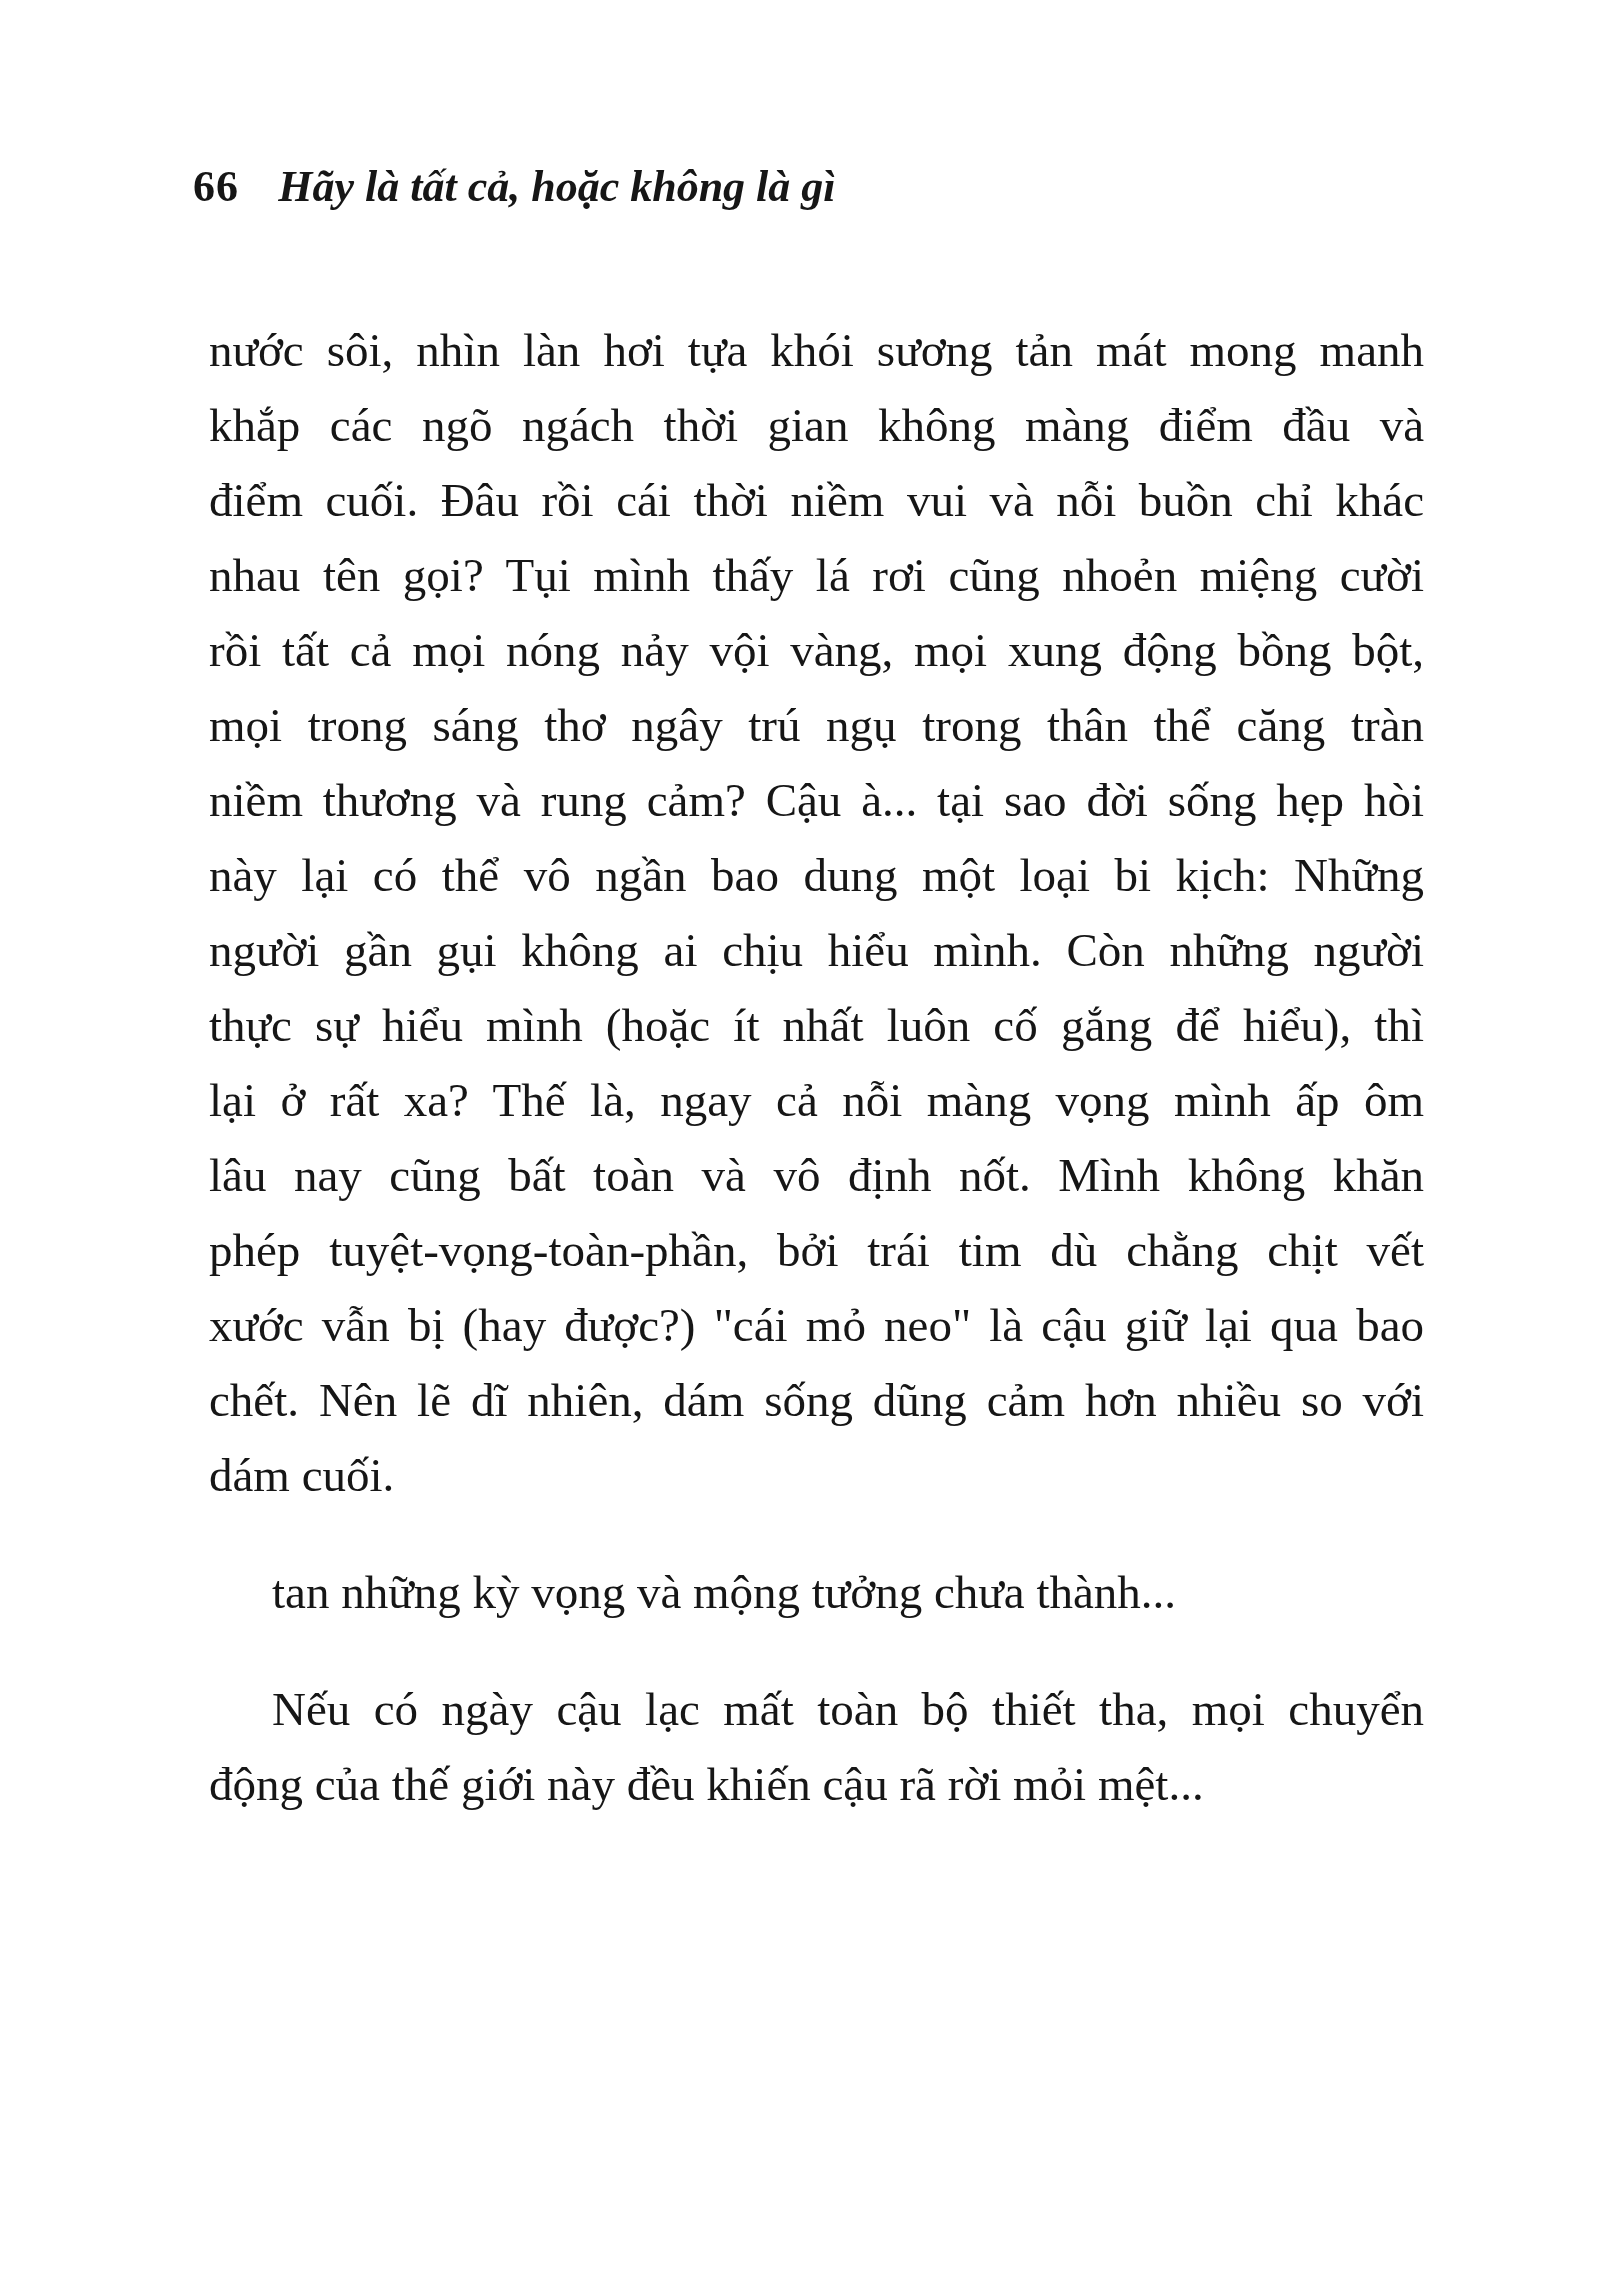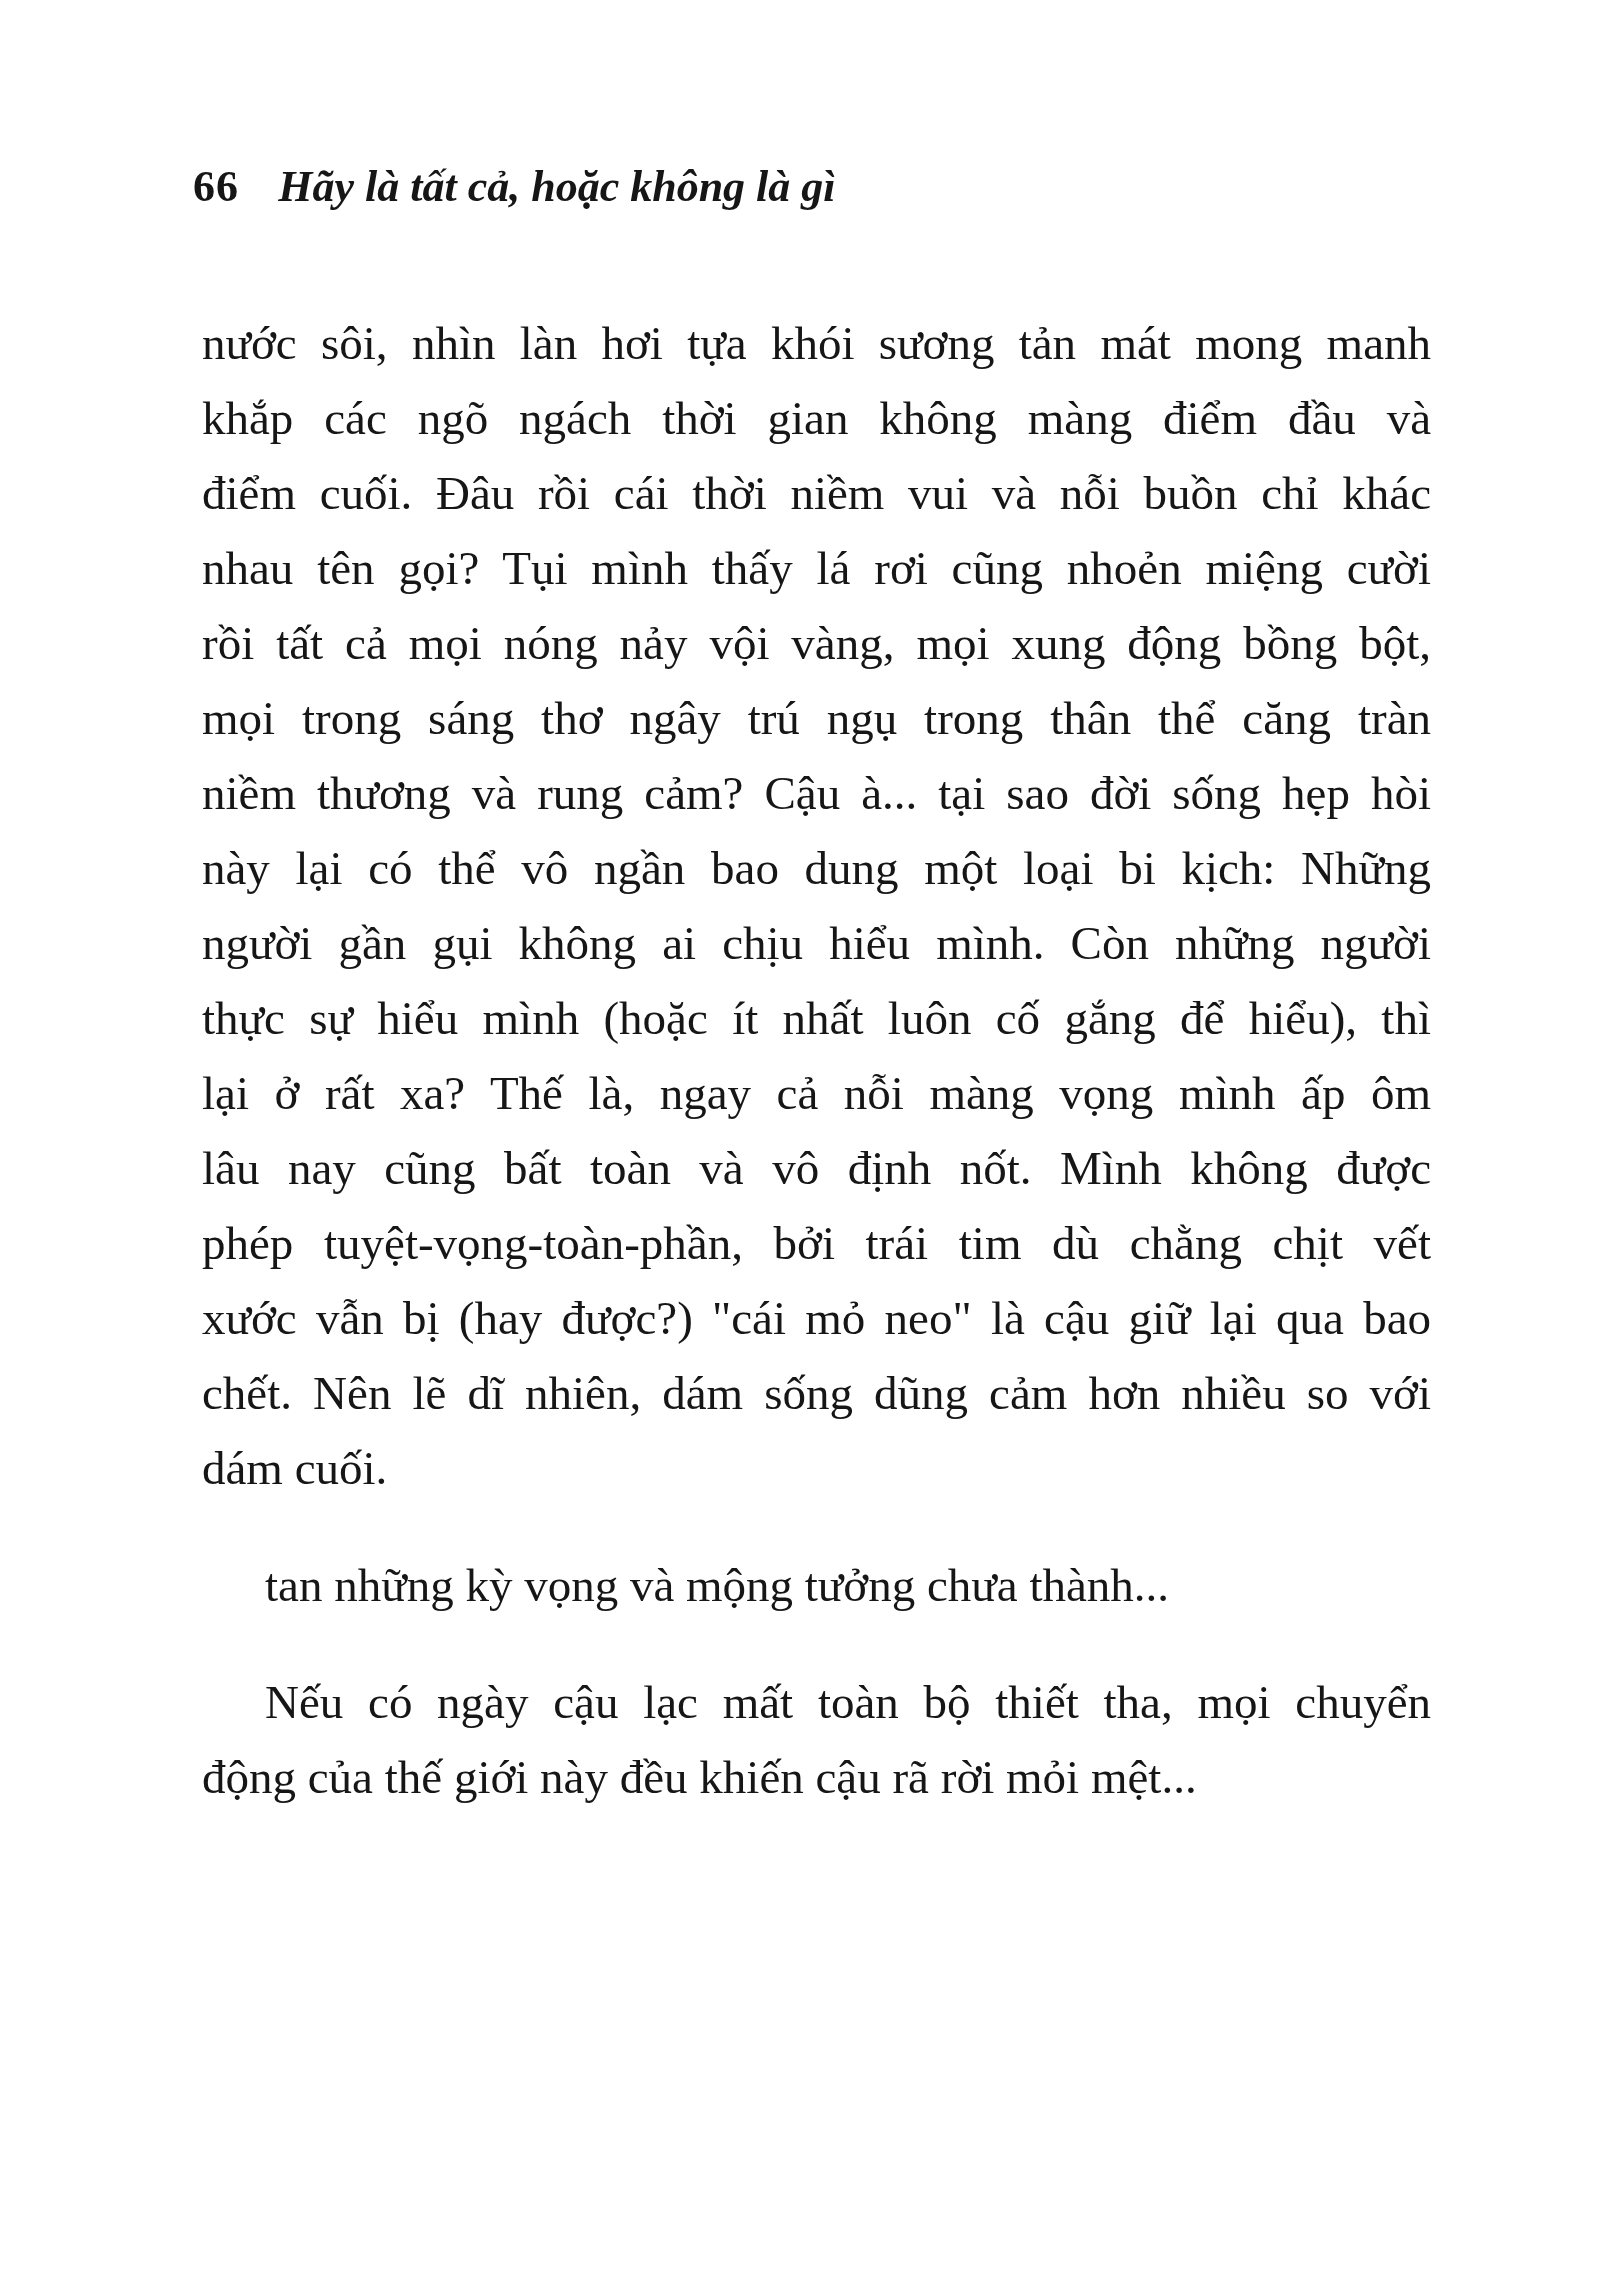--- a/index.html
+++ b/index.html
@@ -41,21 +41,21 @@
   }
   .body-text {
     position: absolute;
     left: 193px;
     top: 297px;
     width: 1247px;
     font-size: 47px;
     line-height: 75px;
     hyphens: none;
   }
-  .para { margin: 9px; }
+  .para { margin: 16px; }
   .para.indent { margin-top: 42px; }
   .para.indent .line:first-child { text-indent: 63px; }
   .line {
     text-align: justify;
     text-align-last: justify;
   }
   .line.last {
     text-align-last: left;
   }
 </style>
@@ -75,21 +75,21 @@
         <div class="line">khắp các ngõ ngách thời gian không màng điểm đầu và</div>
         <div class="line">điểm cuối. Đâu rồi cái thời niềm vui và nỗi buồn chỉ khác</div>
         <div class="line">nhau tên gọi? Tụi mình thấy lá rơi cũng nhoẻn miệng cười</div>
         <div class="line">rồi tất cả mọi nóng nảy vội vàng, mọi xung động bồng bột,</div>
         <div class="line">mọi trong sáng thơ ngây trú ngụ trong thân thể căng tràn</div>
         <div class="line">niềm thương và rung cảm? Cậu à... tại sao đời sống hẹp hòi</div>
         <div class="line">này lại có thể vô ngần bao dung một loại bi kịch: Những</div>
         <div class="line">người gần gụi không ai chịu hiểu mình. Còn những người</div>
         <div class="line">thực sự hiểu mình (hoặc ít nhất luôn cố gắng để hiểu), thì</div>
         <div class="line">lại ở rất xa? Thế là, ngay cả nỗi màng vọng mình ấp ôm</div>
-        <div class="line">lâu nay cũng bất toàn và vô định nốt. Mình không được</div>
+        <div class="line">lâu nay cũng bất toàn và vô định nốt. Mình không khăn</div>
         <div class="line">phép tuyệt-vọng-toàn-phần, bởi trái tim dù chằng chịt vết</div>
         <div class="line">xước vẫn bị (hay được?) "cái mỏ neo" là cậu giữ lại qua bao</div>
         <div class="line">chết. Nên lẽ dĩ nhiên, dám sống dũng cảm hơn nhiều so với</div>
         <div class="line last">dám cuối.</div>
       </div>
       <div class="para indent">
         <div class="line last">tan những kỳ vọng và mộng tưởng chưa thành...</div>
       </div>
       <div class="para indent">
         <div class="line">Nếu có ngày cậu lạc mất toàn bộ thiết tha, mọi chuyển</div>

